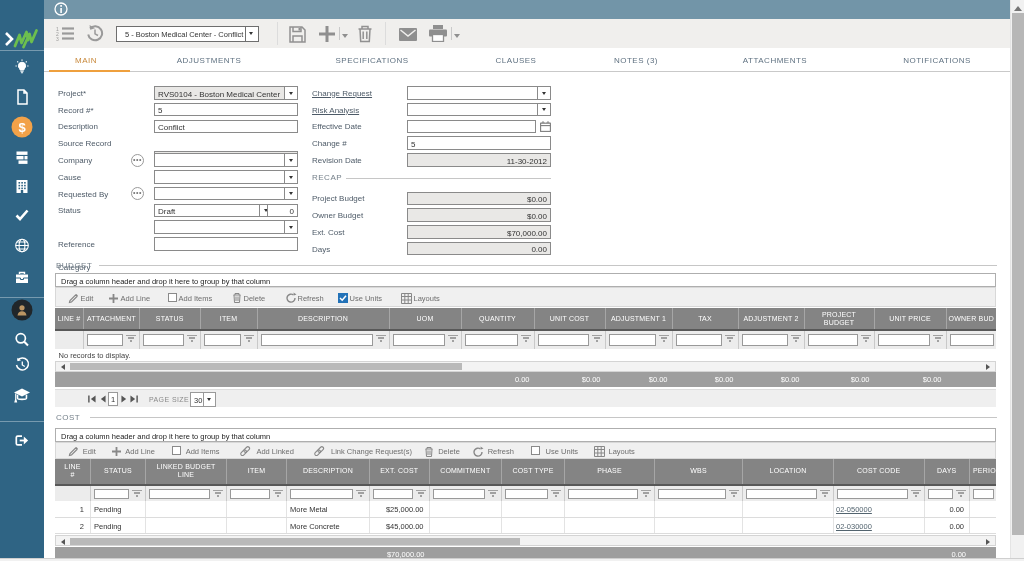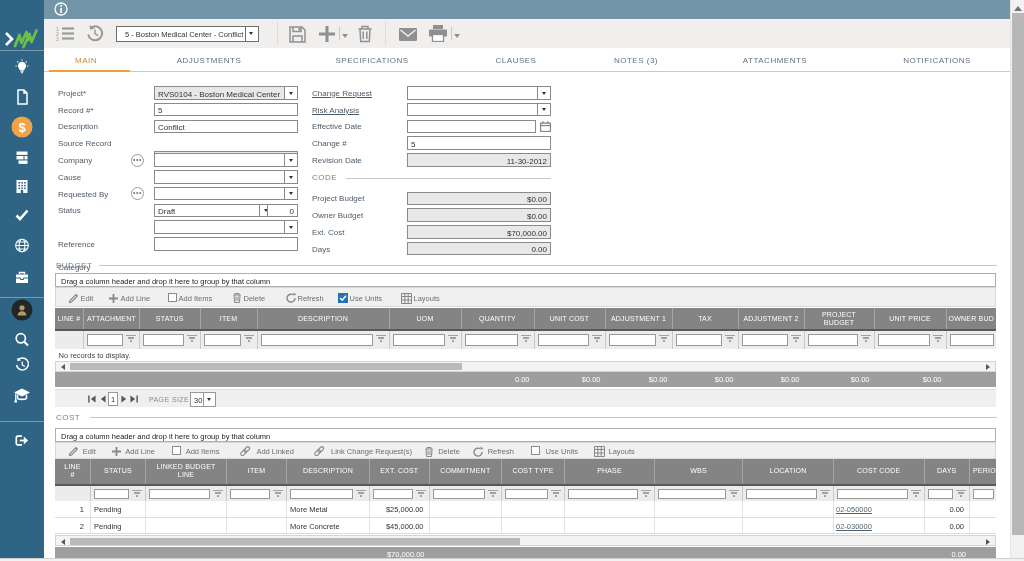--- a/index.html
+++ b/index.html
@@ -317,21 +317,21 @@
     <path d="M2 2.2 Q2 0.6 3 0.6 Q4 0.6 4 2.2 M7 2.2 Q7 0.6 8 0.6 Q9 0.6 9 2.2" fill="none" stroke="#7d7d7d" stroke-width="0.9"></path>
   </svg>
   <div class="lbl" style="left:312px; top:139.1px;">Change #</div>
   <div class="inp" style="left:407px; top:136.4px; width:144px;">
       <span class="v">5</span>
     </div>
   <div class="lbl" style="left:312px; top:155.9px;">Revision Date</div>
   <div class="inp dis" style="left:407px; top:153.2px; width:144px;">
       <span class="vr">11-30-2012</span>
     </div>
-  <div class="seclbl" style="left:312px; top:173px;">CODE</div>
+  <div class="seclbl" style="left:312px; top:173px;">RECAP</div>
   <div class="secline" style="left:346px; top:177.5px; width:205px;"></div>
   <div class="lbl" style="left:312px; top:194.2px;">Project Budget</div>
   <div class="inp dis" style="left:407px; top:191.5px; width:144px;">
       <span class="vr">$0.00</span>
     </div>
   <div class="lbl" style="left:312px; top:211px;">Owner Budget</div>
   <div class="inp dis" style="left:407px; top:208.3px; width:144px;">
       <span class="vr">$0.00</span>
     </div>
   <div class="lbl" style="left:312px; top:227.8px;">Ext. Cost</div>

